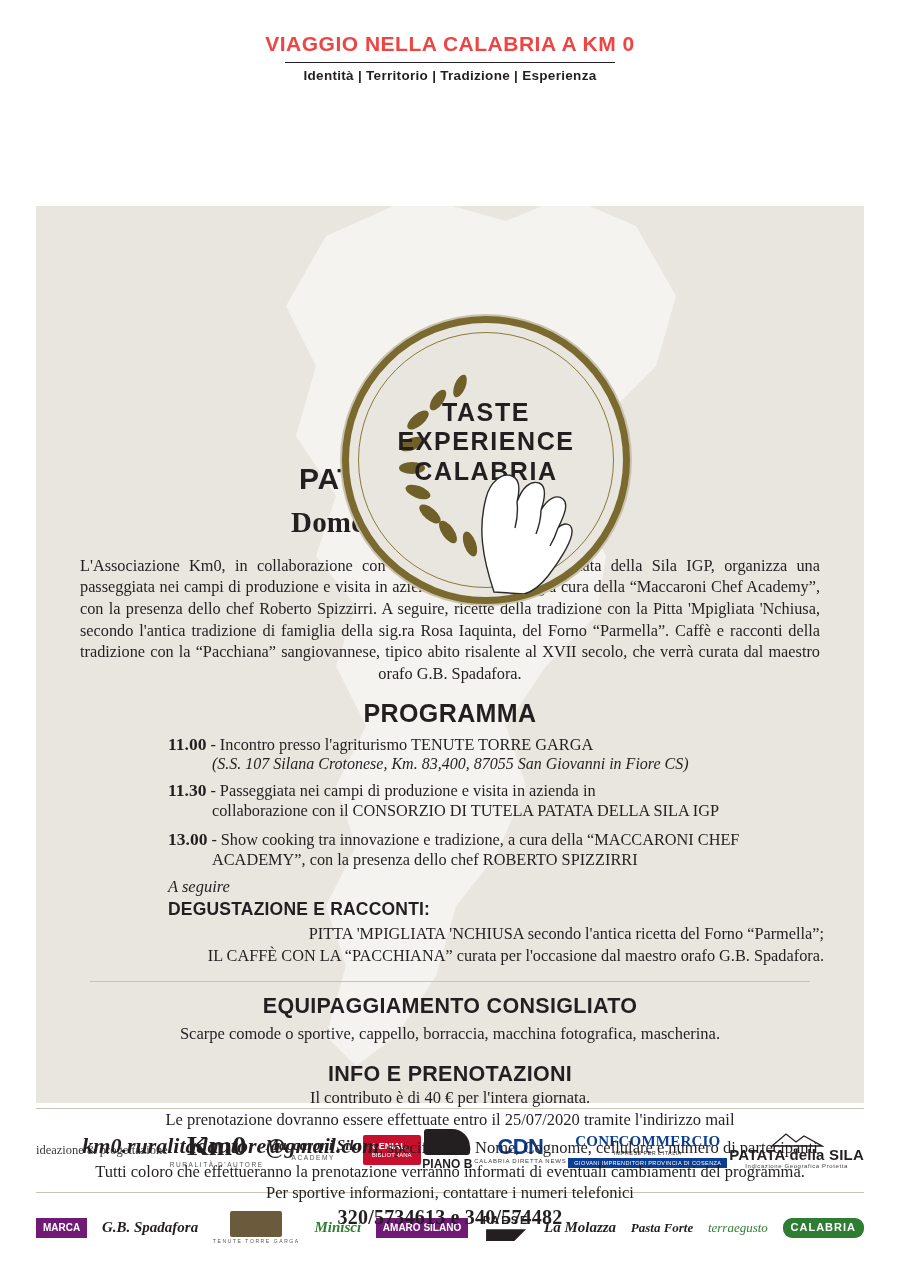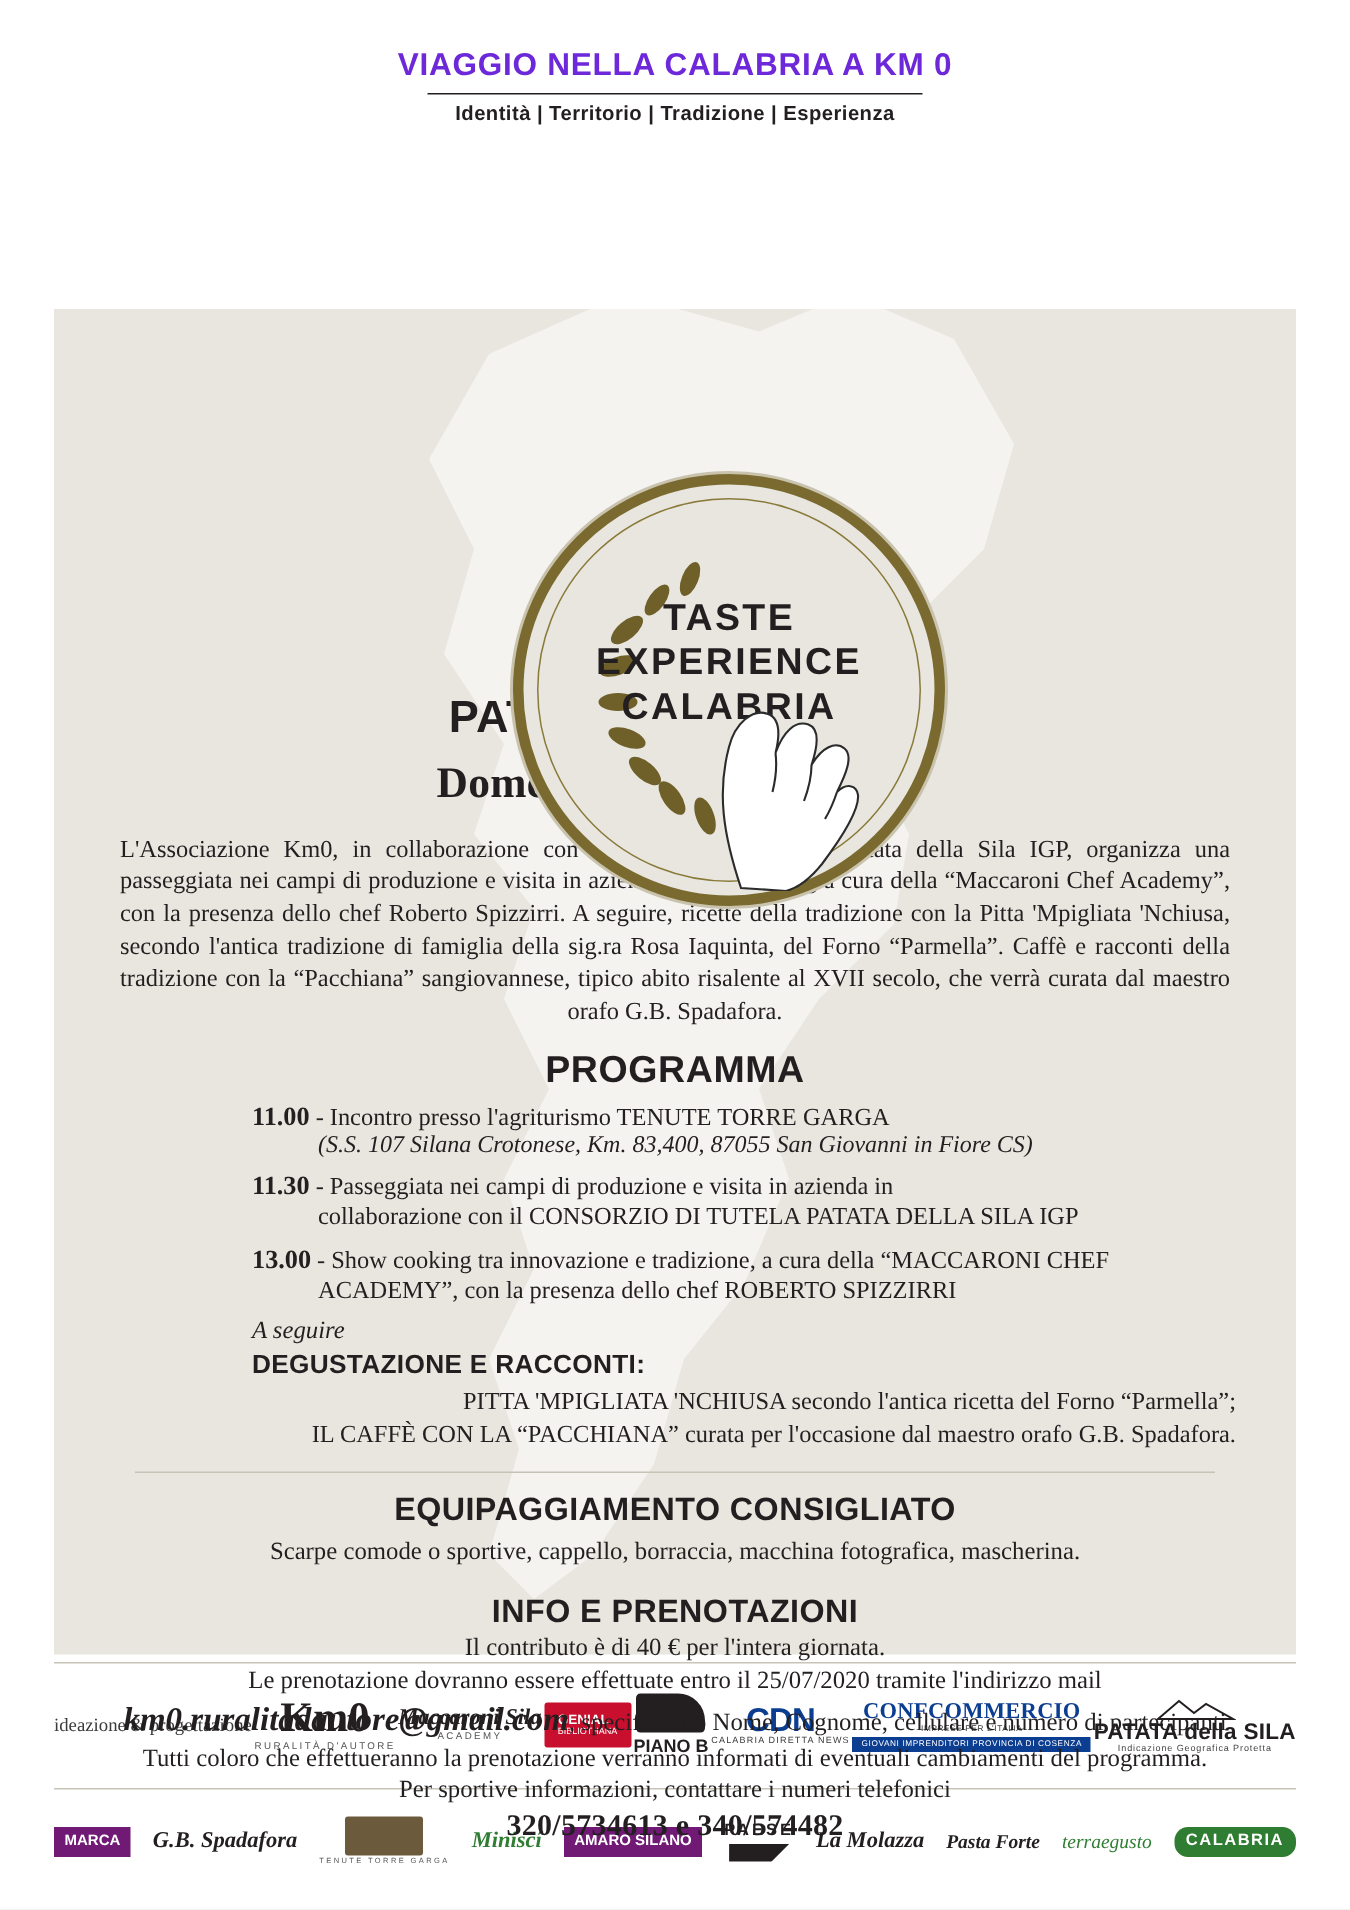--- a/index.html
+++ b/index.html
@@ -17,21 +17,21 @@
   
   .poster-header {
     text-align: center;
     padding-top: 32px;
   }
   .header-title {
     font-family: "Liberation Sans", sans-serif;
     font-weight: bold;
     font-size: 21px;
     letter-spacing: 0.5px;
-    color: #6d28d9;
+    color: #ef4444;
   }
   .header-rule {
     width: 330px;
     height: 1px;
     background: #231f20;
     margin: 6px auto 5px auto;
   }
   .header-sub {
     font-family: "Liberation Sans", sans-serif;
     font-weight: bold;

